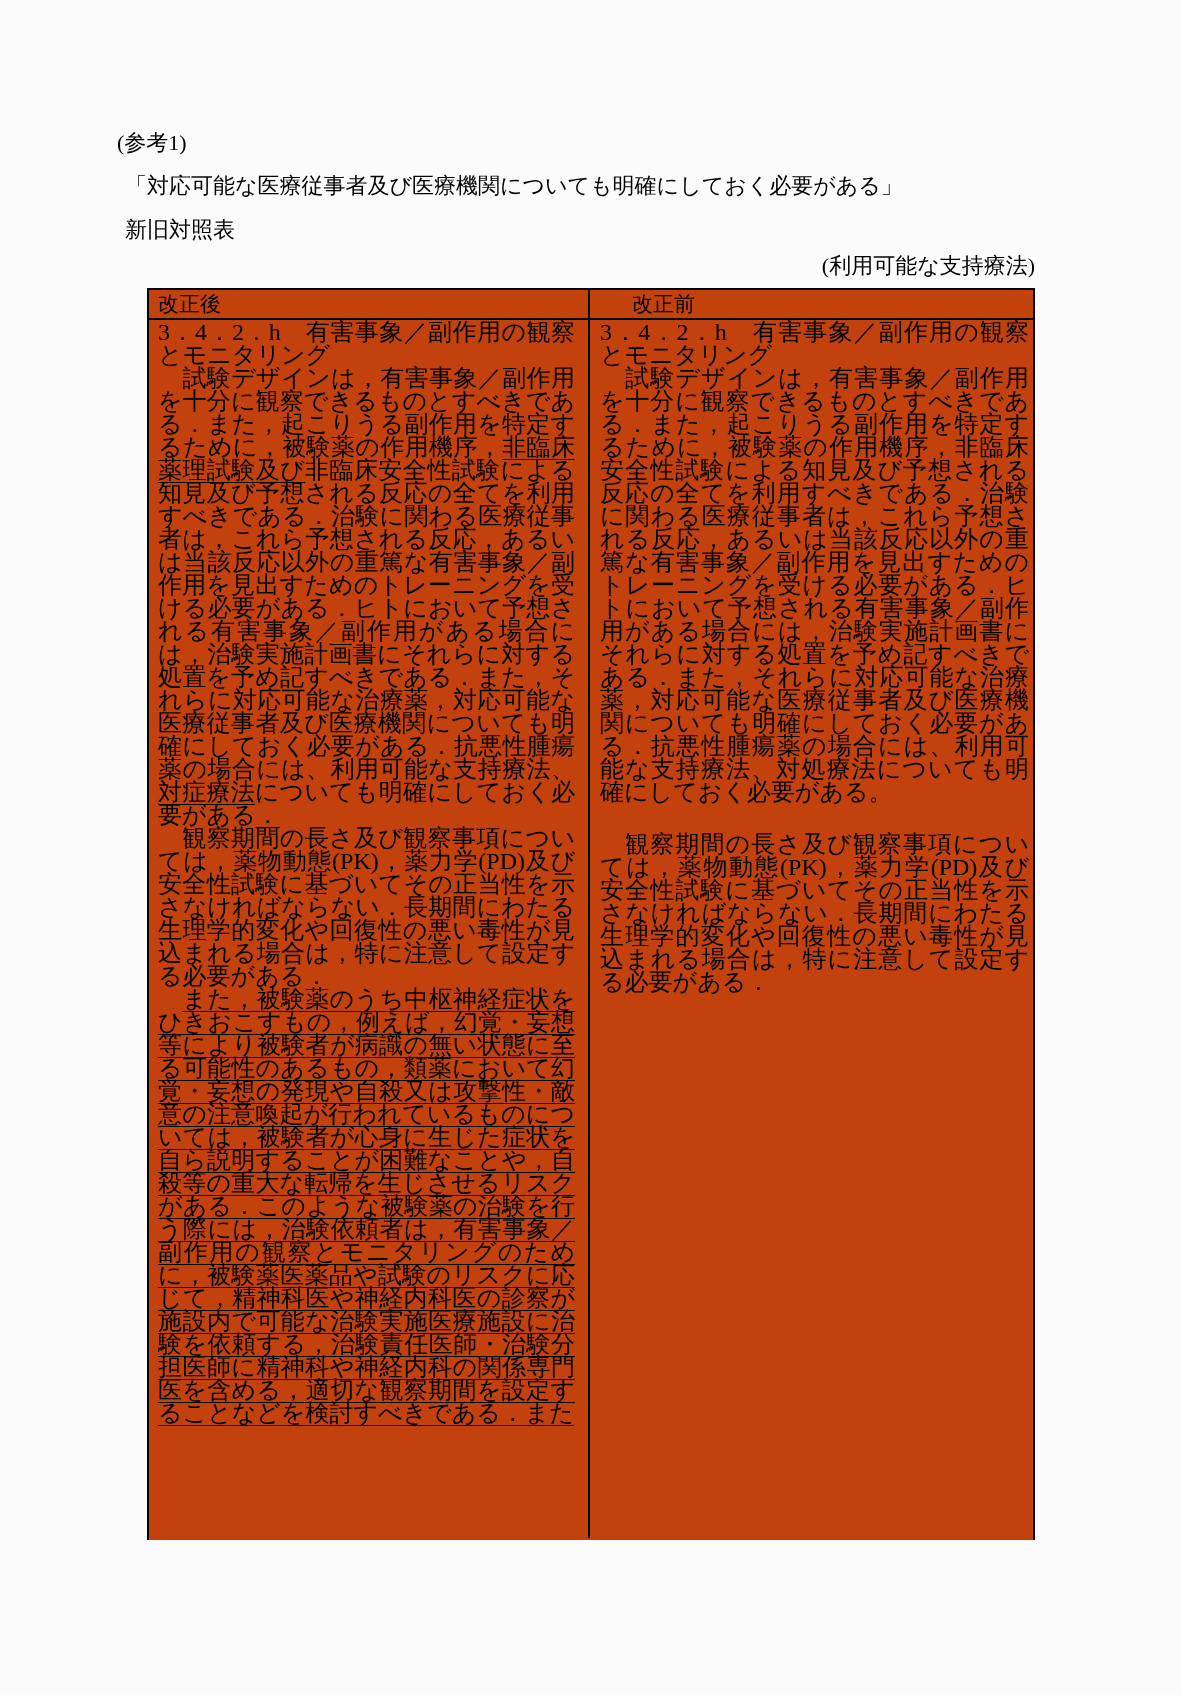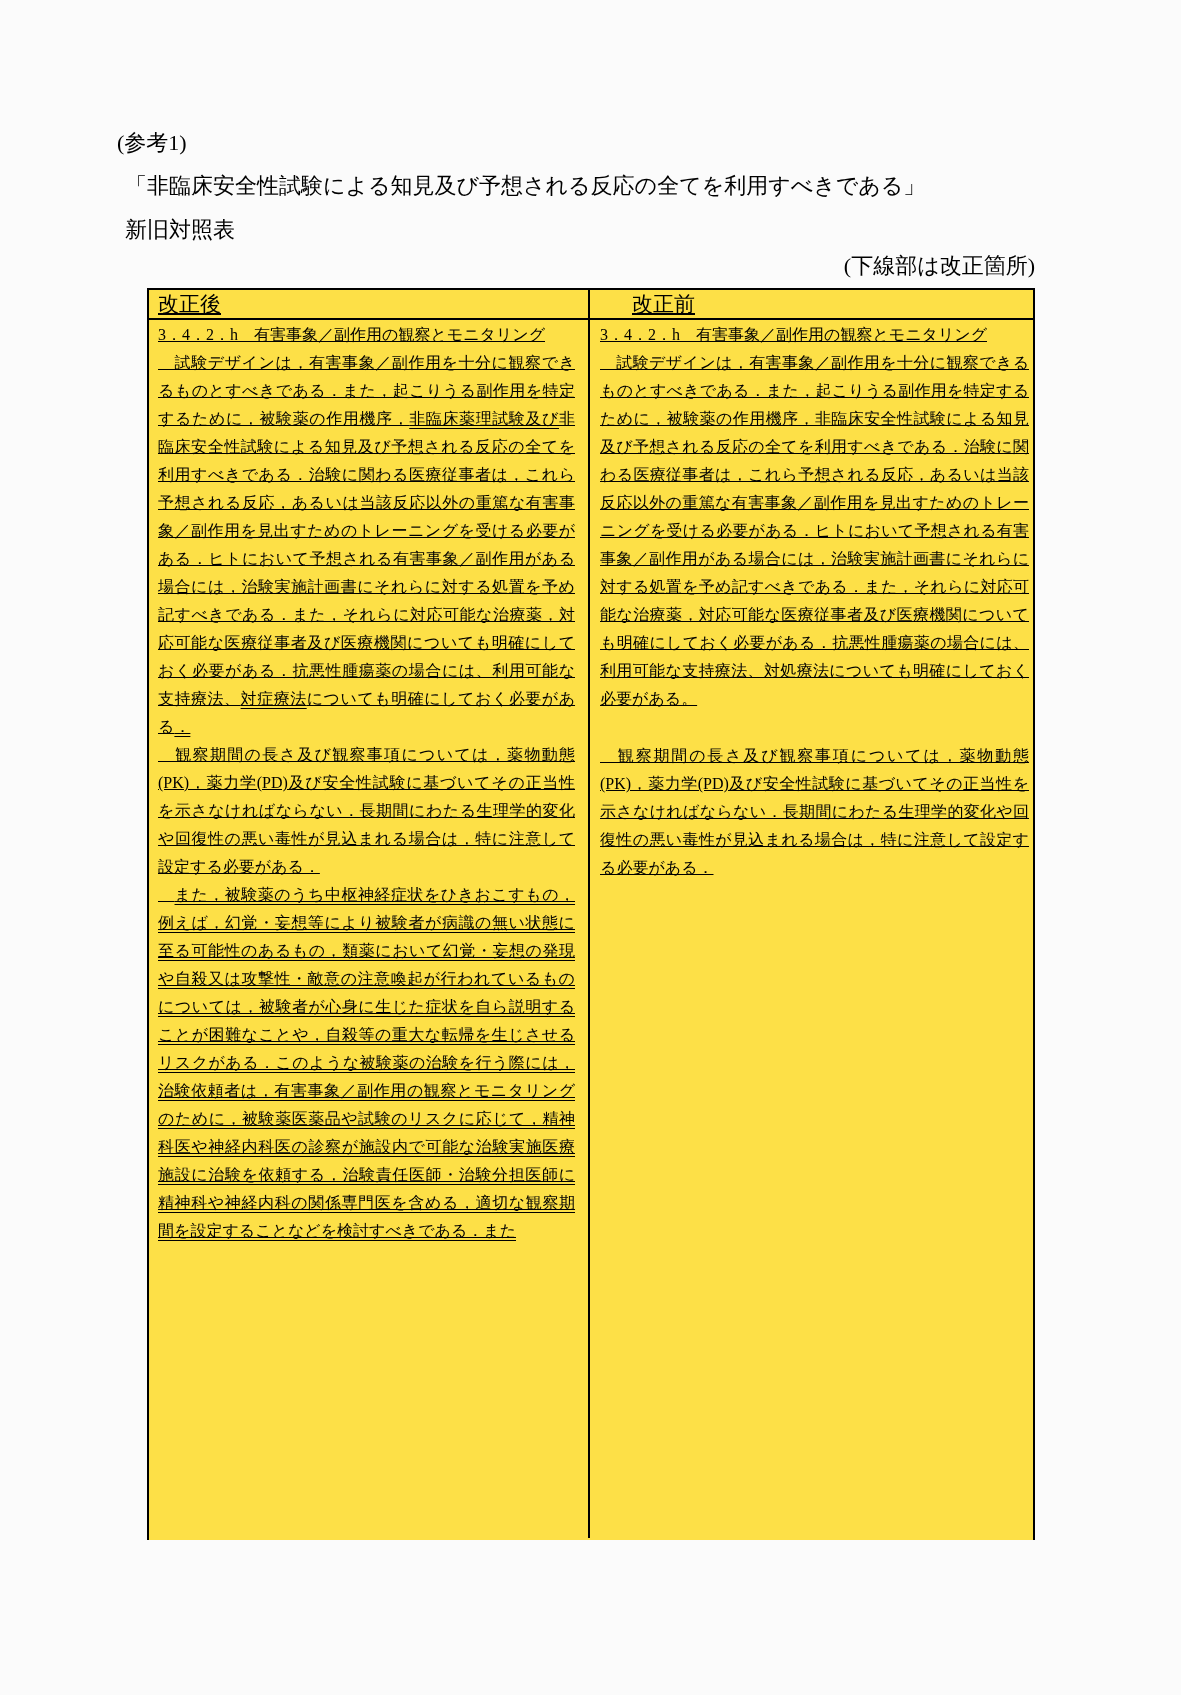--- a/index.html
+++ b/index.html
@@ -17,58 +17,57 @@
   .hdr-subtitle { left: 125px; top: 215px; text-align: center; }
   .hdr-note     { right: 146px; top: 251px; }
 
   .cmp-table {
     position: absolute;
     left: 147px; top: 288px;
     width: 888px; height: 1252px;
     border: 2px solid #000;
     border-bottom: none;         
     overflow: hidden;
-    background: #fde047;
-    text-decoration: underline;
+    background: #c2410c;
   }
   .thead { display: flex; border-bottom: 2px solid #000; height: 30px; }
   .th {
     font-size: 21px; line-height: 28px;
     padding-left: 9px;
   }
   .th-after { width: 441px; border-right: 2px solid #000; }
   .th-before { flex: 1; margin-left: 33px; }
 
   .tbody { display: flex; height: calc(100% - 32px); }
   .td {
-    font-size: 16px;
-    line-height: 28px;
+    font-size: 24px;
+    line-height: 23px;
     text-align: justify;
     overflow: hidden;
   }
   .td-after  { width: 441px; border-right: 2px solid #000; padding: 1px 13px 0 9px; }
   .td-before { flex: 1; padding: 1px 4px 0 10px; }
 
   .para { margin: 0; }
   .para-spacer { height: 29.35px; }
   .u {
     text-decoration: underline;
     text-underline-offset: 4px;
     text-decoration-thickness: 1px;
   }
 </style>
 </head>
 <body>
 
 <div>
 
   <div class="hdr hdr-ref">(参考1)</div>
-  <div class="hdr hdr-title">「非臨床安全性試験による知見及び予想される反応の全てを利用すべきである」</div>
+  <div class="hdr hdr-title">「対応可能な医療従事者及び医療機関についても明確にしておく必要がある」</div>
   <div class="hdr hdr-subtitle">新旧対照表</div>
-  <div class="hdr hdr-note">(下線部は改正箇所)</div>
+  <div class="hdr hdr-note">(利用可能な支持療法)</div>
 
   <div class="cmp-table">
     <div class="thead">
       <div class="th th-after">改正後</div>
       <div class="th th-before">改正前</div>
     </div>
     <div class="tbody">
       <div class="td td-after">
           <div class="para"><span>3．4．2．h　有害事象／副作用の観察とモニタリング</span></div>
           <div class="para"><span>　試験デザインは，有害事象／副作用を十分に観察できるものとすべきである．また，起こりうる副作用を特定するために，被験薬の作用機序，</span><span class="u">非臨床薬理試験及び</span><span>非臨床安全性試験による知見及び予想される反応の全てを利用すべきである．治験に関わる医療従事者は，これら予想される反応，あるいは当該反応以外の重篤な有害事象／副作用を見出すためのトレーニングを受ける必要がある．ヒトにおいて予想される有害事象／副作用がある場合には，治験実施計画書にそれらに対する処置を予め記すべきである．また，それらに対応可能な治療薬，対応可能な医療従事者及び医療機関についても明確にしておく必要がある．抗悪性腫瘍薬の場合には、利用可能な支持療法、</span><span class="u">対症療法</span><span>についても明確にしておく必要がある</span><span class="u">．</span></div>

